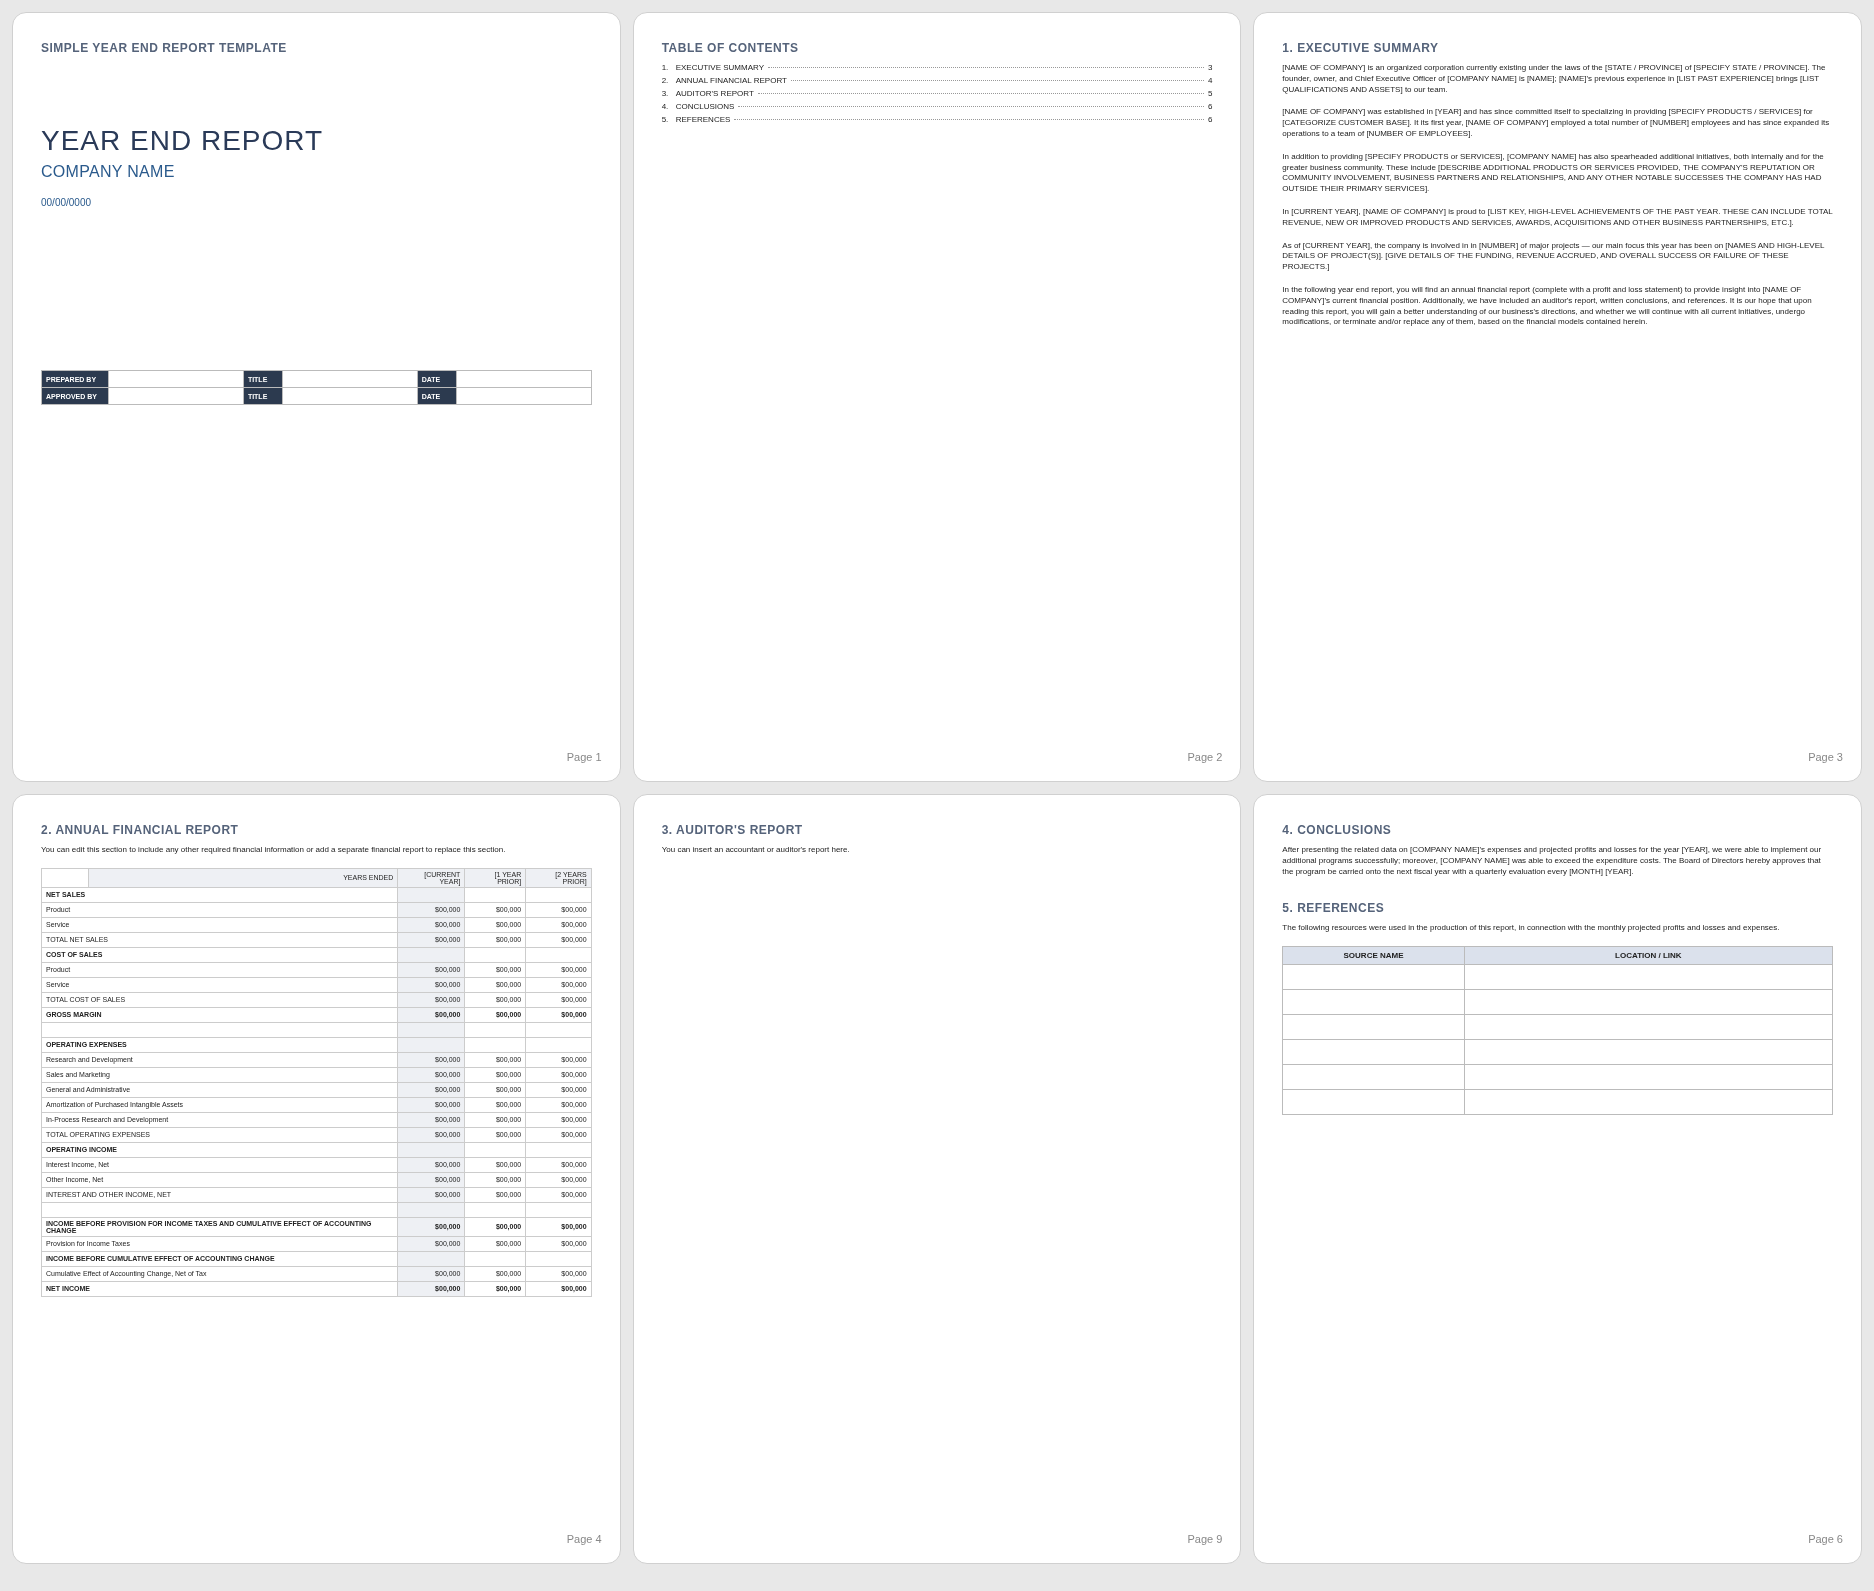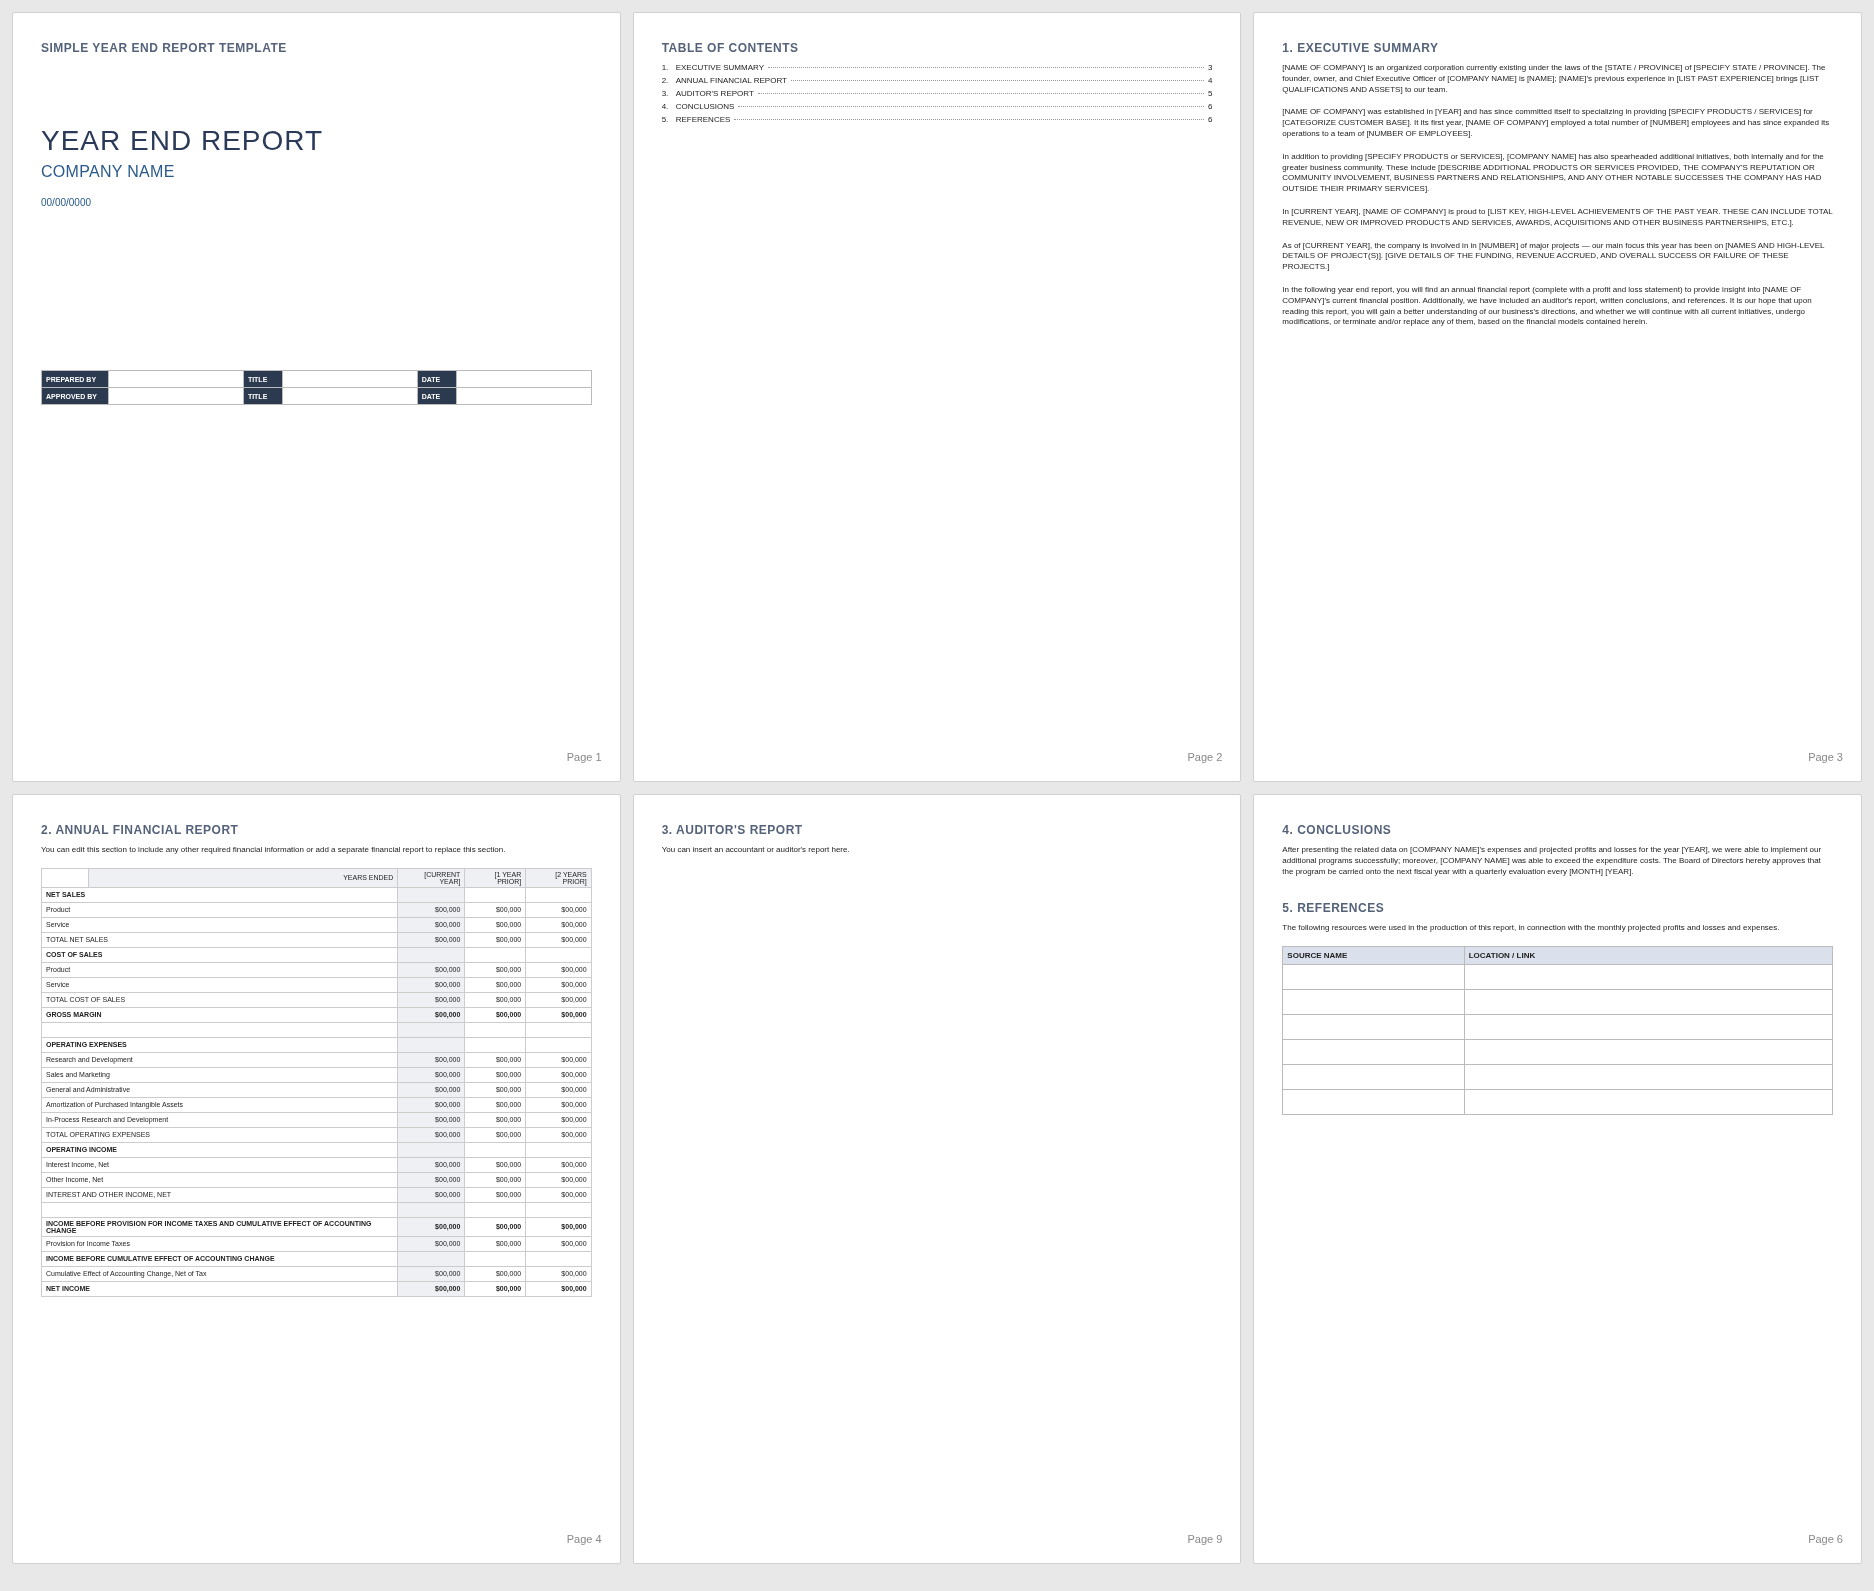--- a/index.html
+++ b/index.html
@@ -1,17 +1,17 @@
 <!DOCTYPE html>
 <html><head>
 <meta charset="utf-8">
 <style>
   html,body{margin:0;padding:0;background:#e8e8e8;font-family:Arial,Helvetica,sans-serif;color:#222}
   .wall{display:grid;grid-template-columns:repeat(3,1fr);gap:12px;padding:12px;width:1874px;box-sizing:border-box}
-  .page{background:#fff;border:1px solid #d0d0d0;border-radius:2px;padding:28px 28px 6px 28px;height:770px;box-sizing:border-box;position:relative;overflow:hidden}
+  .page{background:#fff;border:1px solid #d0d0d0;border-radius:14px;padding:28px 28px 6px 28px;height:770px;box-sizing:border-box;position:relative;overflow:hidden}
   .footer{position:absolute;bottom:18px;right:18px;font-size:11px;color:#888}
   .tmpl-label{color:#55637a;font-weight:700;font-size:12px;letter-spacing:.5px}
   .title{font-size:28px;font-weight:300;color:#2a3a58;margin-top:70px;letter-spacing:1px}
   .subtitle{font-size:16px;color:#2a5a8c;font-weight:400;margin-top:6px;letter-spacing:.3px}
   .meta{font-size:10px;color:#2a5a8c;margin-top:14px;line-height:1.5}
   .sig{margin-top:160px;width:100%;border-collapse:collapse;font-size:7px}
   .sig td{border:1px solid #bbb;height:14px}
   .sig .h{background:#2c3a4f;color:#fff;font-weight:700;padding:0 4px;width:58px}
   .sig .h2{background:#2c3a4f;color:#fff;font-weight:700;padding:0 4px;width:30px}
   .toc-h,.sec-h{color:#55637a;font-size:12px;letter-spacing:.5px;font-weight:700;margin-bottom:8px}
@@ -21,21 +21,21 @@
   .toc-row .d{flex:1;border-bottom:1px dotted #999;margin:0 4px;position:relative;top:-2px}
   .toc-row .p{flex:0 0 auto}
   .body-txt{font-size:8px;line-height:1.35;margin-bottom:12px}
   .fin{width:100%;border-collapse:collapse;font-size:7px;margin-top:6px}
   .fin th,.fin td{border:1px solid #ccc;padding:2px 4px;text-align:left;height:10px}
   .fin .num{text-align:right}
   .fin .colh{background:#eef0f4;text-align:right;font-weight:400}
   .fin .shade{background:#eef0f4}
   .fin .bold td,.fin .bold th{font-weight:700}
   .ref{width:100%;border-collapse:collapse;font-size:8px;margin-top:8px}
-  .ref th{background:#dbe1ec;border:1px solid #bbb;text-align:left;padding:4px;font-weight:700}
+  .ref th{background:#dbe1ec;border:1px solid #bbb;text-align:center;padding:4px;font-weight:700}
   .ref td{border:1px solid #bbb;height:22px}
 </style>
 </head>
 <body>
 
 <div class="wall">
 
   <div class="page">
     <div class="tmpl-label">SIMPLE YEAR END REPORT TEMPLATE</div>
     <div class="title">YEAR END REPORT</div>

